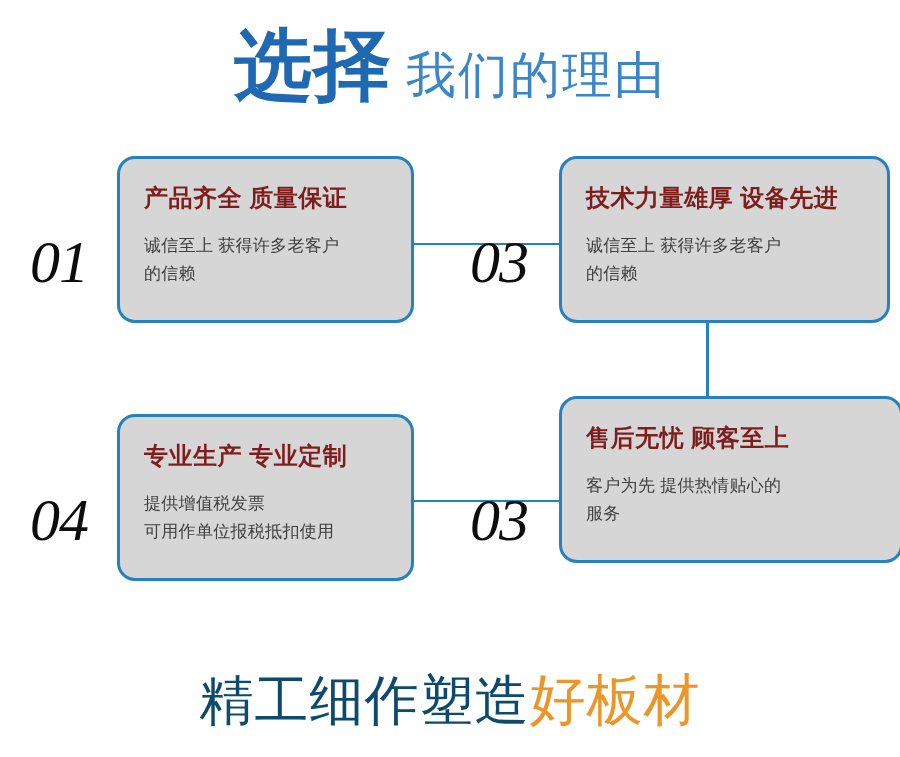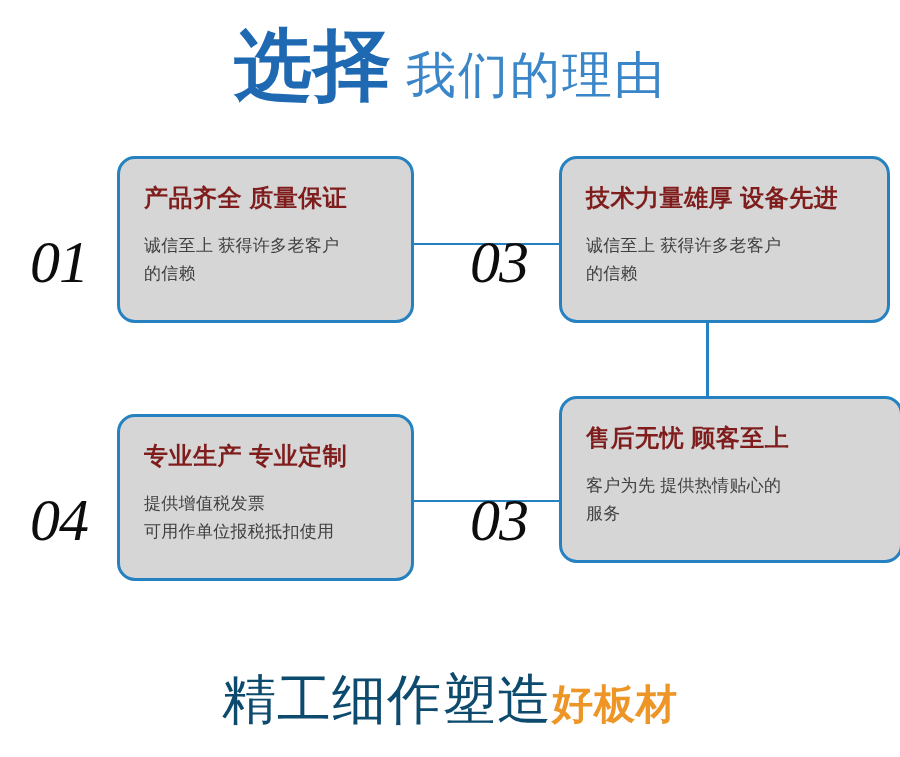--- a/index.html
+++ b/index.html
@@ -131,22 +131,22 @@
   }
   .footer-dark {
     font-size: 54px;
     font-weight: normal;
     color: #0c4a6e;
     letter-spacing: 1px;
     line-height: 1;
     vertical-align: baseline;
   }
   .footer-accent {
-    font-size: 41px;
-    font-weight: bold;
+    font-size: 56px;
+    font-weight: normal;
     color: #ed9526;
     letter-spacing: 1px;
     line-height: 1;
     vertical-align: baseline;
   }
 </style>
 </head>
 <body>
 
 <div class="page">

